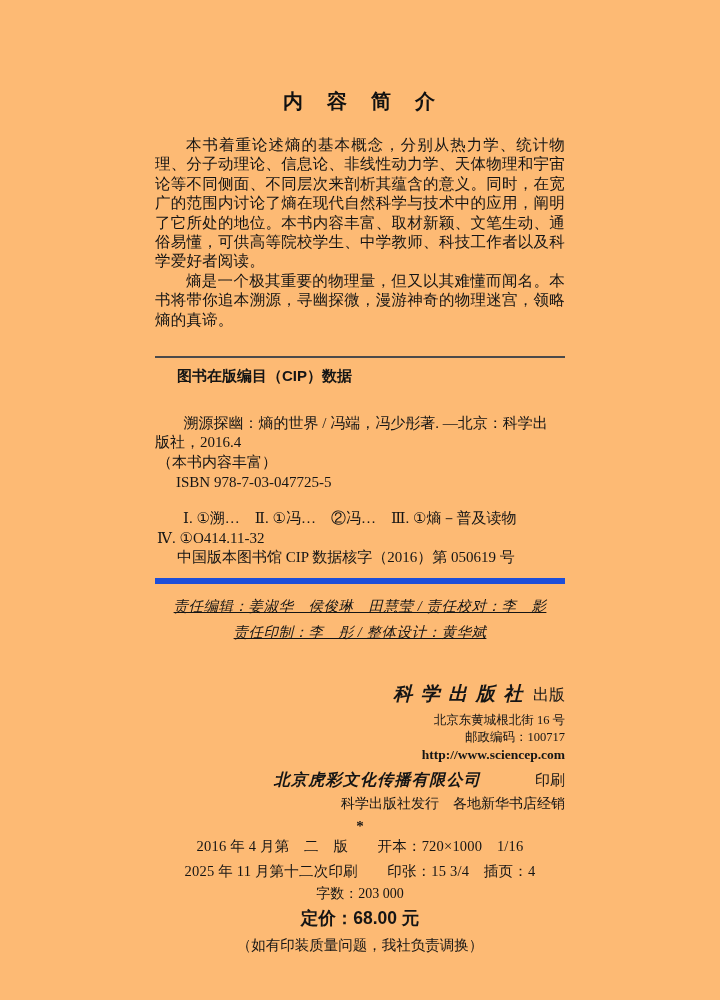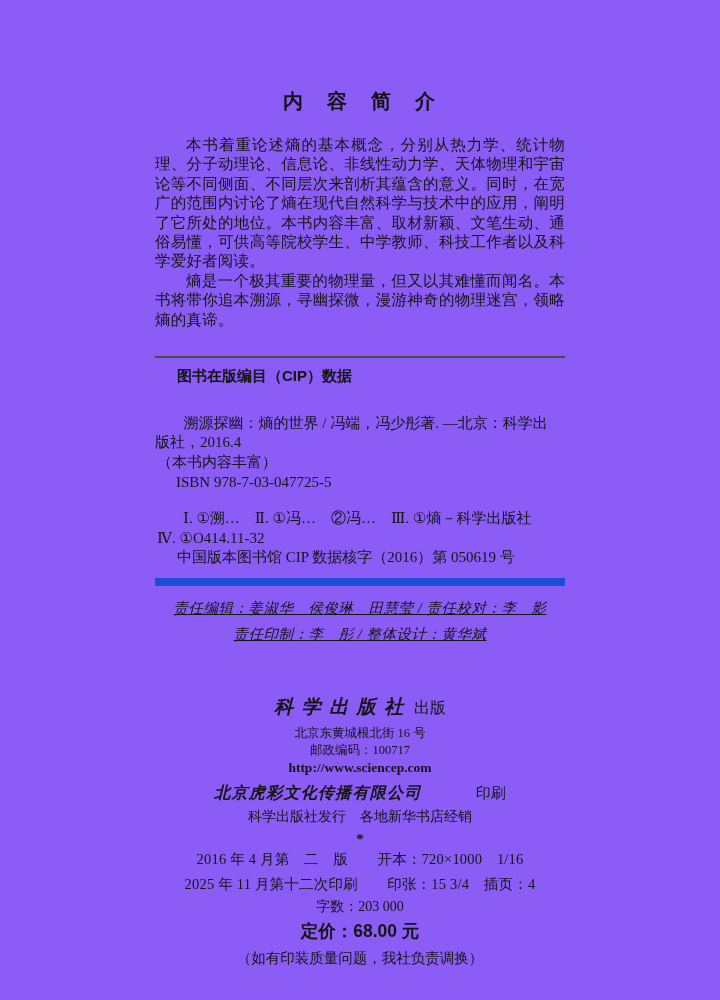--- a/index.html
+++ b/index.html
@@ -6,21 +6,21 @@
   html, body { background: #ffffff; }
   body {
     width: 720px; height: 1000px;
     font-family: "Liberation Serif", "DejaVu Serif", serif;
     color: #151515;
     overflow: hidden;
   }
   .page {
     position: relative;
     width: 720px; height: 1000px;
-    background: #8b5cf6;
+    background: #fdba74;
   }
   .content {
     position: absolute;
     left: 155px; top: 0;
     width: 410px;
   }
   .title {
     margin-top: 88px;
     text-align: center;
     font-family: "Liberation Sans", "DejaVu Sans", sans-serif;
@@ -33,21 +33,21 @@
   .intro p {
     font-size: 15.5px;
     line-height: 19.4px;
     text-align: justify;
     text-indent: 2em;
     letter-spacing: 0.2px;
   }
   .cip-box {
     margin-top: 27px;
     border-top: 2px solid #4a4a4a;
-    border-bottom: 8px solid #1d4ed8;
+    border-bottom: 6px solid #1d4ed8;
     padding: 9px 0 11px 0;
   }
   .cip-heading {
     margin-left: 22px;
     font-family: "Liberation Sans", "DejaVu Sans", sans-serif;
     font-weight: bold;
     font-size: 15px;
   }
   .cip-desc {
     margin-top: 28px;
@@ -61,21 +61,21 @@
   .cip-class1 { margin-top: 16px; margin-left: 28px; font-size: 15px; line-height: 20px; }
   .cip-class2 { margin-left: 2px; font-size: 15px; line-height: 20px; }
   .cip-record { margin-left: 22px; font-size: 15px; }
   .credits { margin-top: 9px; text-align: center; text-decoration: underline; }
   .credits p {
     font-style: italic;
     font-size: 14.5px;
     line-height: 26px;
     letter-spacing: 0.5px;
   }
-  .publisher { margin-top: 48px; text-align: center; }
+  .publisher { margin-top: 37px; text-align: right; }
   .pub-name-line { line-height: 24px; }
   .calligraphy {
     font-weight: bold;
     font-style: italic;
     font-size: 19px;
     letter-spacing: 0.45em;
   }
   .pub-role { font-size: 16px; margin-left: 2px; }
   .pub-address { font-size: 12.5px; line-height: 18px; margin-top: 4px; }
   .pub-postcode { font-size: 12.5px; line-height: 17px; }
@@ -119,21 +119,21 @@
       <p>本书着重论述熵的基本概念，分别从热力学、统计物理、分子动理论、信息论、非线性动力学、天体物理和宇宙论等不同侧面、不同层次来剖析其蕴含的意义。同时，在宽广的范围内讨论了熵在现代自然科学与技术中的应用，阐明了它所处的地位。本书内容丰富、取材新颖、文笔生动、通俗易懂，可供高等院校学生、中学教师、科技工作者以及科学爱好者阅读。</p>
       <p>熵是一个极其重要的物理量，但又以其难懂而闻名。本书将带你追本溯源，寻幽探微，漫游神奇的物理迷宫，领略熵的真谛。</p>
     </div>
 
     <div class="cip-box">
       <p class="cip-heading">图书在版编目（CIP）数据</p>
       <p class="cip-desc">溯源探幽：熵的世界 / 冯端，冯少彤著. —北京：科学出
 版社，2016.4</p>
       <p class="cip-series">（本书内容丰富）</p>
       <p class="cip-isbn">ISBN 978-7-03-047725-5</p>
-      <p class="cip-class1">Ⅰ. ①溯…　Ⅱ. ①冯…　②冯…　Ⅲ. ①熵－科学出版社</p>
+      <p class="cip-class1">Ⅰ. ①溯…　Ⅱ. ①冯…　②冯…　Ⅲ. ①熵－普及读物</p>
       <p class="cip-class2">Ⅳ. ①O414.11-32</p>
       <p class="cip-record">中国版本图书馆 CIP 数据核字（2016）第 050619 号</p>
     </div>
 
     <div class="credits">
       <p>责任编辑：姜淑华　侯俊琳　田慧莹 / 责任校对：李　影</p>
       <p>责任印制：李　彤 / 整体设计：黄华斌</p>
     </div>
 
     <div class="publisher">

